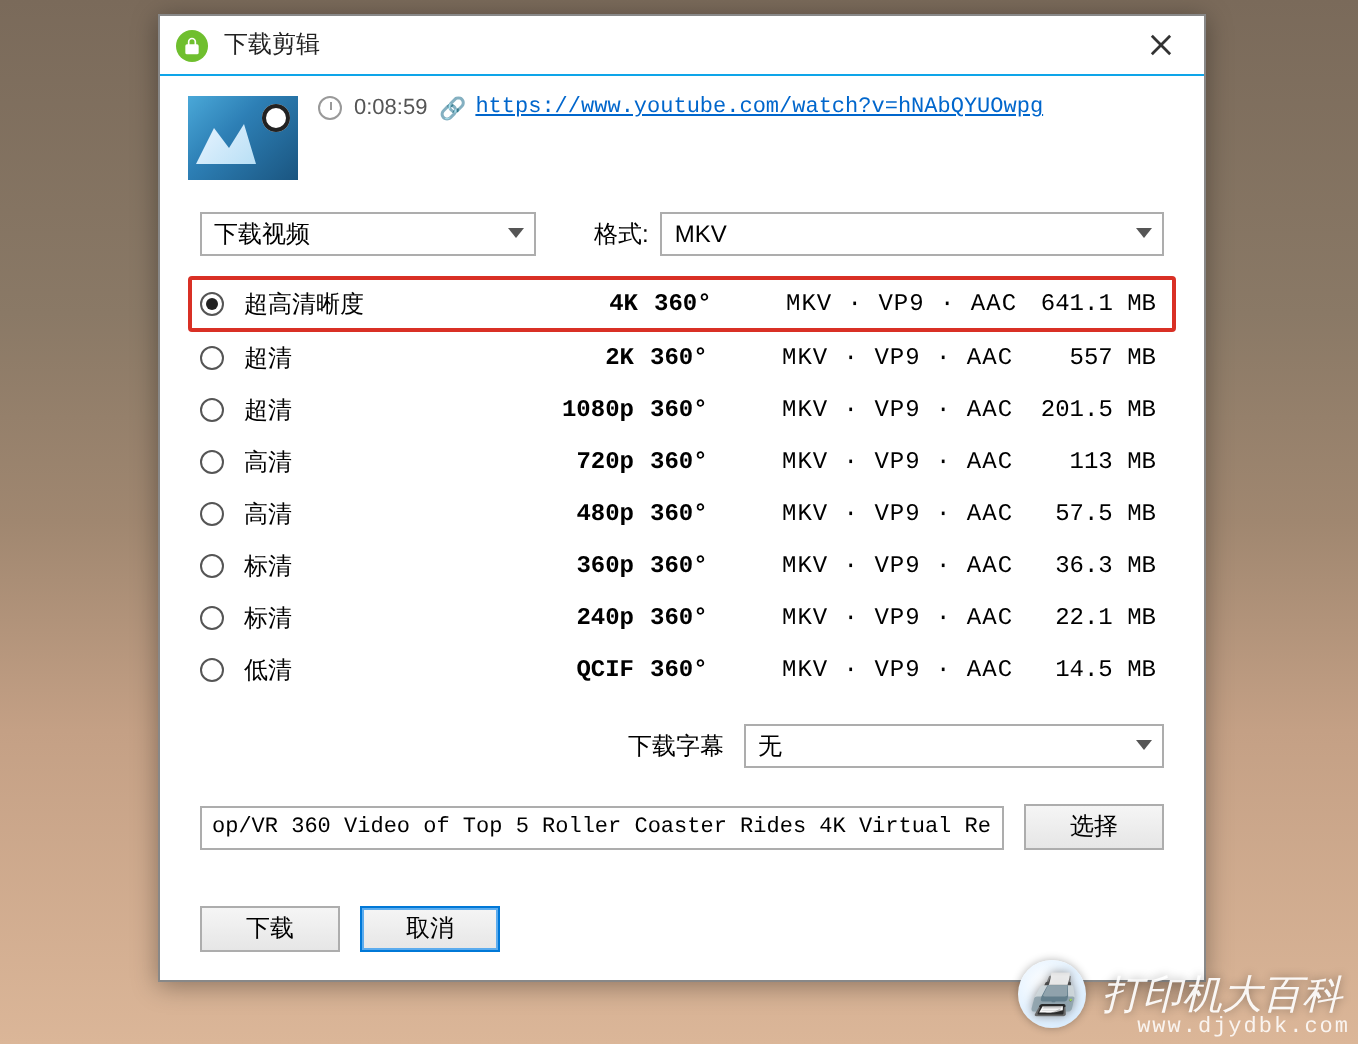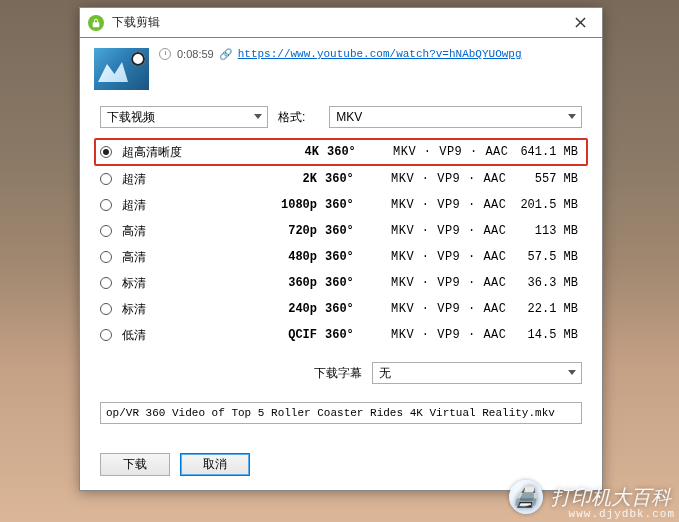--- a/index.html
+++ b/index.html
@@ -84,21 +84,21 @@
       padding: 8px 20px 10px;
     }
     .combo {
       border:1px solid #adadad; background:#fff; height:22px;
       display:flex; align-items:center; padding:0 6px;
       font-size:12px; position:relative;
     }
     .combo.download { width: 168px; }
     .combo.format { flex:1; }
     .combo .caret { position:absolute; right:5px; top:7px; width:0;height:0;border-left:4px solid transparent;border-right:4px solid transparent;border-top:5px solid #555; }
-    .fmt-label-wrap { display:flex; align-items:center; gap:24px; flex:1; }
+    .fmt-label-wrap { display:flex; align-items:center; gap:6px; flex:1;margin-left:19px; }
     .fmt-label { white-space:nowrap; }
 
     .quality-list { padding: 0 20px; }
     .q-row {
       display:flex; align-items:center; height:26px;
       font-family: "Courier New", monospace; font-size:12px;
     }
     .q-row.selected { border:2px solid #d93025; border-radius:2px; margin:0 -6px; padding:0 4px; height:28px; }
     .radio {
       width:12px; height:12px; border:1px solid #555; border-radius:50%;
@@ -271,20 +271,21 @@
   <div class="subtitle-row">
     <span>下载字幕</span>
     <div class="combo sub-combo">
       <span>无</span>
       <span class="caret"></span>
     </div>
   </div>
 
   <div class="path-row">
     <input class="path-input" value="op/VR 360 Video of Top 5 Roller Coaster Rides 4K Virtual Reality.mkv" style="">
+    <div class="btn">选择</div>
   </div>
 
   <div class="footer">
     <div class="btn">下载</div>
     <div class="btn primary">取消</div>
   </div>
 </div>
 
 <div class="watermark">
   <span class="wm-ico">🖨️</span>

